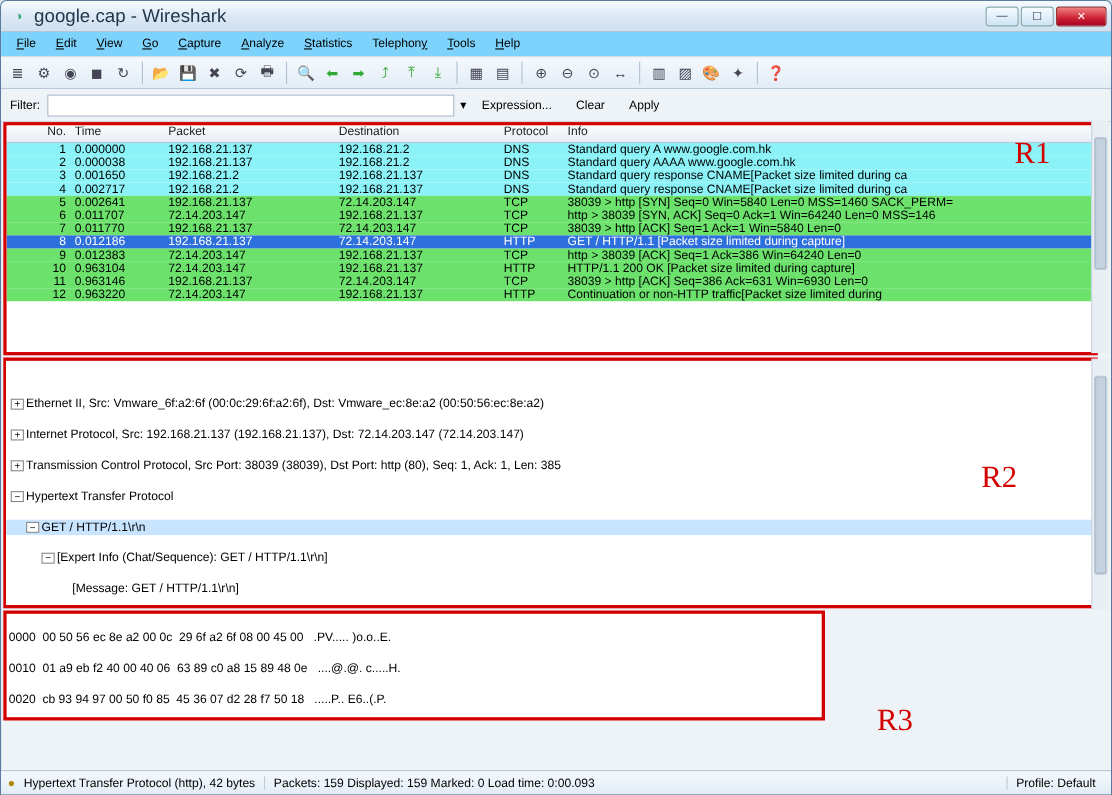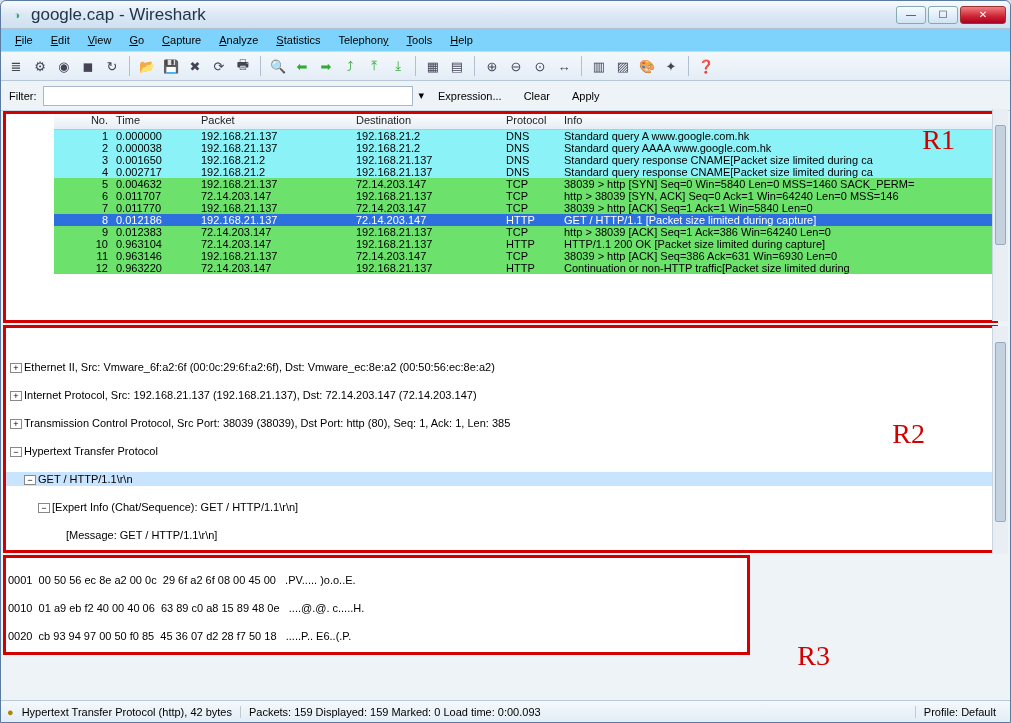--- a/index.html
+++ b/index.html
@@ -16,21 +16,21 @@
 .menubar span u { text-decoration:underline; }
 .toolbar { height:30px; background:linear-gradient(#f4f8fc,#e3edf6); border-top:1px solid #cdd; border-bottom:1px solid #b8c8d8; display:flex; align-items:center; padding:0 4px; gap:2px; }
 .tbtn { width:22px;height:22px; display:flex;align-items:center;justify-content:center; font-size:13px; color:#445; }
 .tsep { width:1px; height:20px; background:#b0c0d0; margin:0 4px; }
 .filterbar { height:30px; display:flex; align-items:center; padding:2px 8px; gap:6px; background:#eef3f8; border-bottom:1px solid #c8d4e0; }
 .filterbar label { font-size:11px; }
 .filterbar input { flex:0 0 370px; height:20px; border:1px solid #a8b8c8; background:#fff; padding:0 4px; }
 .filterbar .fbtn { padding:2px 8px; font-size:11px; }
 .pane { position:relative; overflow:hidden; }
 .r1 { height:212px; border-bottom:3px solid #d40000; border-top:3px solid #d40000; border-left:3px solid #d40000; border-right:3px solid #d40000; margin:0 12px 0 2px; background:#fff; }
-.pkthdr, .pktrow { display:flex; font-family:"Lucida Console","Courier New",monospace; font-size:12px; white-space:pre;margin-left:48px; }
+.pkthdr, .pktrow { display:flex; font-family:"Lucida Console","Courier New",monospace; font-size:12px; white-space:pre; }
 .pkthdr { background:linear-gradient(#fcfdfe,#e6edf4); height:16px; border-bottom:1px solid #b8c8d8; color:#222; font-family:"Segoe UI",Tahoma,sans-serif; }
 .pkthdr div, .pktrow div { padding:0 2px; overflow:hidden; }
 .c-no { width:60px; text-align:right; padding-right:6px!important; }
 .c-time { width:85px; }
 .c-src { width:155px; }
 .c-dst { width:150px; }
 .c-proto { width:58px; }
 .c-info { flex:1; }
 .row-dns { background:#8bf2f7; }
 .row-tcp { background:#6ce26c; }
@@ -131,21 +131,21 @@
       <div class="c-src">Packet</div>
       <div class="c-dst">Destination</div>
       <div class="c-proto">Protocol</div>
       <div class="c-info">Info</div>
     </div>
     <div class="pktlist" id="pktlist">
         <div class="pktrow row-dns"><div class="c-no">1</div><div class="c-time">0.000000</div><div class="c-src">192.168.21.137</div><div class="c-dst">192.168.21.2</div><div class="c-proto">DNS</div><div class="c-info">Standard query A www.google.com.hk</div></div>
         <div class="pktrow row-dns"><div class="c-no">2</div><div class="c-time">0.000038</div><div class="c-src">192.168.21.137</div><div class="c-dst">192.168.21.2</div><div class="c-proto">DNS</div><div class="c-info">Standard query AAAA www.google.com.hk</div></div>
         <div class="pktrow row-dns"><div class="c-no">3</div><div class="c-time">0.001650</div><div class="c-src">192.168.21.2</div><div class="c-dst">192.168.21.137</div><div class="c-proto">DNS</div><div class="c-info">Standard query response CNAME[Packet size limited during ca</div></div>
         <div class="pktrow row-dns"><div class="c-no">4</div><div class="c-time">0.002717</div><div class="c-src">192.168.21.2</div><div class="c-dst">192.168.21.137</div><div class="c-proto">DNS</div><div class="c-info">Standard query response CNAME[Packet size limited during ca</div></div>
-        <div class="pktrow row-tcp"><div class="c-no">5</div><div class="c-time">0.004632</div><div class="c-src">192.168.21.137</div><div class="c-dst">72.14.203.147</div><div class="c-proto">TCP</div><div class="c-info">38039 &gt; http [SYN] Seq=0 Win=5840 Len=0 MSS=1460 SACK_PERM=</div></div>
+        <div class="pktrow row-tcp"><div class="c-no">5</div><div class="c-time">0.002641</div><div class="c-src">192.168.21.137</div><div class="c-dst">72.14.203.147</div><div class="c-proto">TCP</div><div class="c-info">38039 &gt; http [SYN] Seq=0 Win=5840 Len=0 MSS=1460 SACK_PERM=</div></div>
         <div class="pktrow row-tcp"><div class="c-no">6</div><div class="c-time">0.011707</div><div class="c-src">72.14.203.147</div><div class="c-dst">192.168.21.137</div><div class="c-proto">TCP</div><div class="c-info">http &gt; 38039 [SYN, ACK] Seq=0 Ack=1 Win=64240 Len=0 MSS=146</div></div>
         <div class="pktrow row-tcp"><div class="c-no">7</div><div class="c-time">0.011770</div><div class="c-src">192.168.21.137</div><div class="c-dst">72.14.203.147</div><div class="c-proto">TCP</div><div class="c-info">38039 &gt; http [ACK] Seq=1 Ack=1 Win=5840 Len=0</div></div>
         <div class="pktrow row-sel"><div class="c-no">8</div><div class="c-time">0.012186</div><div class="c-src">192.168.21.137</div><div class="c-dst">72.14.203.147</div><div class="c-proto">HTTP</div><div class="c-info">GET / HTTP/1.1 [Packet size limited during capture]</div></div>
         <div class="pktrow row-tcp"><div class="c-no">9</div><div class="c-time">0.012383</div><div class="c-src">72.14.203.147</div><div class="c-dst">192.168.21.137</div><div class="c-proto">TCP</div><div class="c-info">http &gt; 38039 [ACK] Seq=1 Ack=386 Win=64240 Len=0</div></div>
         <div class="pktrow row-http"><div class="c-no">10</div><div class="c-time">0.963104</div><div class="c-src">72.14.203.147</div><div class="c-dst">192.168.21.137</div><div class="c-proto">HTTP</div><div class="c-info">HTTP/1.1 200 OK [Packet size limited during capture]</div></div>
         <div class="pktrow row-tcp"><div class="c-no">11</div><div class="c-time">0.963146</div><div class="c-src">192.168.21.137</div><div class="c-dst">72.14.203.147</div><div class="c-proto">TCP</div><div class="c-info">38039 &gt; http [ACK] Seq=386 Ack=631 Win=6930 Len=0</div></div>
         <div class="pktrow row-http"><div class="c-no">12</div><div class="c-time">0.963220</div><div class="c-src">72.14.203.147</div><div class="c-dst">192.168.21.137</div><div class="c-proto">HTTP</div><div class="c-info">Continuation or non-HTTP traffic[Packet size limited during</div></div>
       </div>
     <div class="handw" style="top:10px;right:40px">R1</div>
   </div>
@@ -164,21 +164,21 @@
 
 
 
 
 
     </div>
     <div class="handw" style="top:90px;right:70px">R2</div>
   </div>
 
   <div class="pane r3">
-<div class="hexln"><span>0001</span>  <span>00 50 56 ec 8e a2 00 0c  29 6f a2 6f 08 00 45 00</span>   <span>.PV..... )o.o..E.</span></div>
+<div class="hexln"><span>0000</span>  <span>00 50 56 ec 8e a2 00 0c  29 6f a2 6f 08 00 45 00</span>   <span>.PV..... )o.o..E.</span></div>
 <div class="hexln"><span>0010</span>  <span>01 a9 eb f2 40 00 40 06  63 89 c0 a8 15 89 48 0e</span>   <span>....@.@. c.....H.</span></div>
 <div class="hexln"><span>0020</span>  <span>cb 93 94 97 00 50 f0 85  45 36 07 d2 28 f7 50 18</span>   <span>.....P.. E6..(.P.</span></div>
 
 
 
   </div>
   <div class="handw" style="bottom:50px;right:180px">R3</div>
 
   <div style="flex:1"></div>
 

